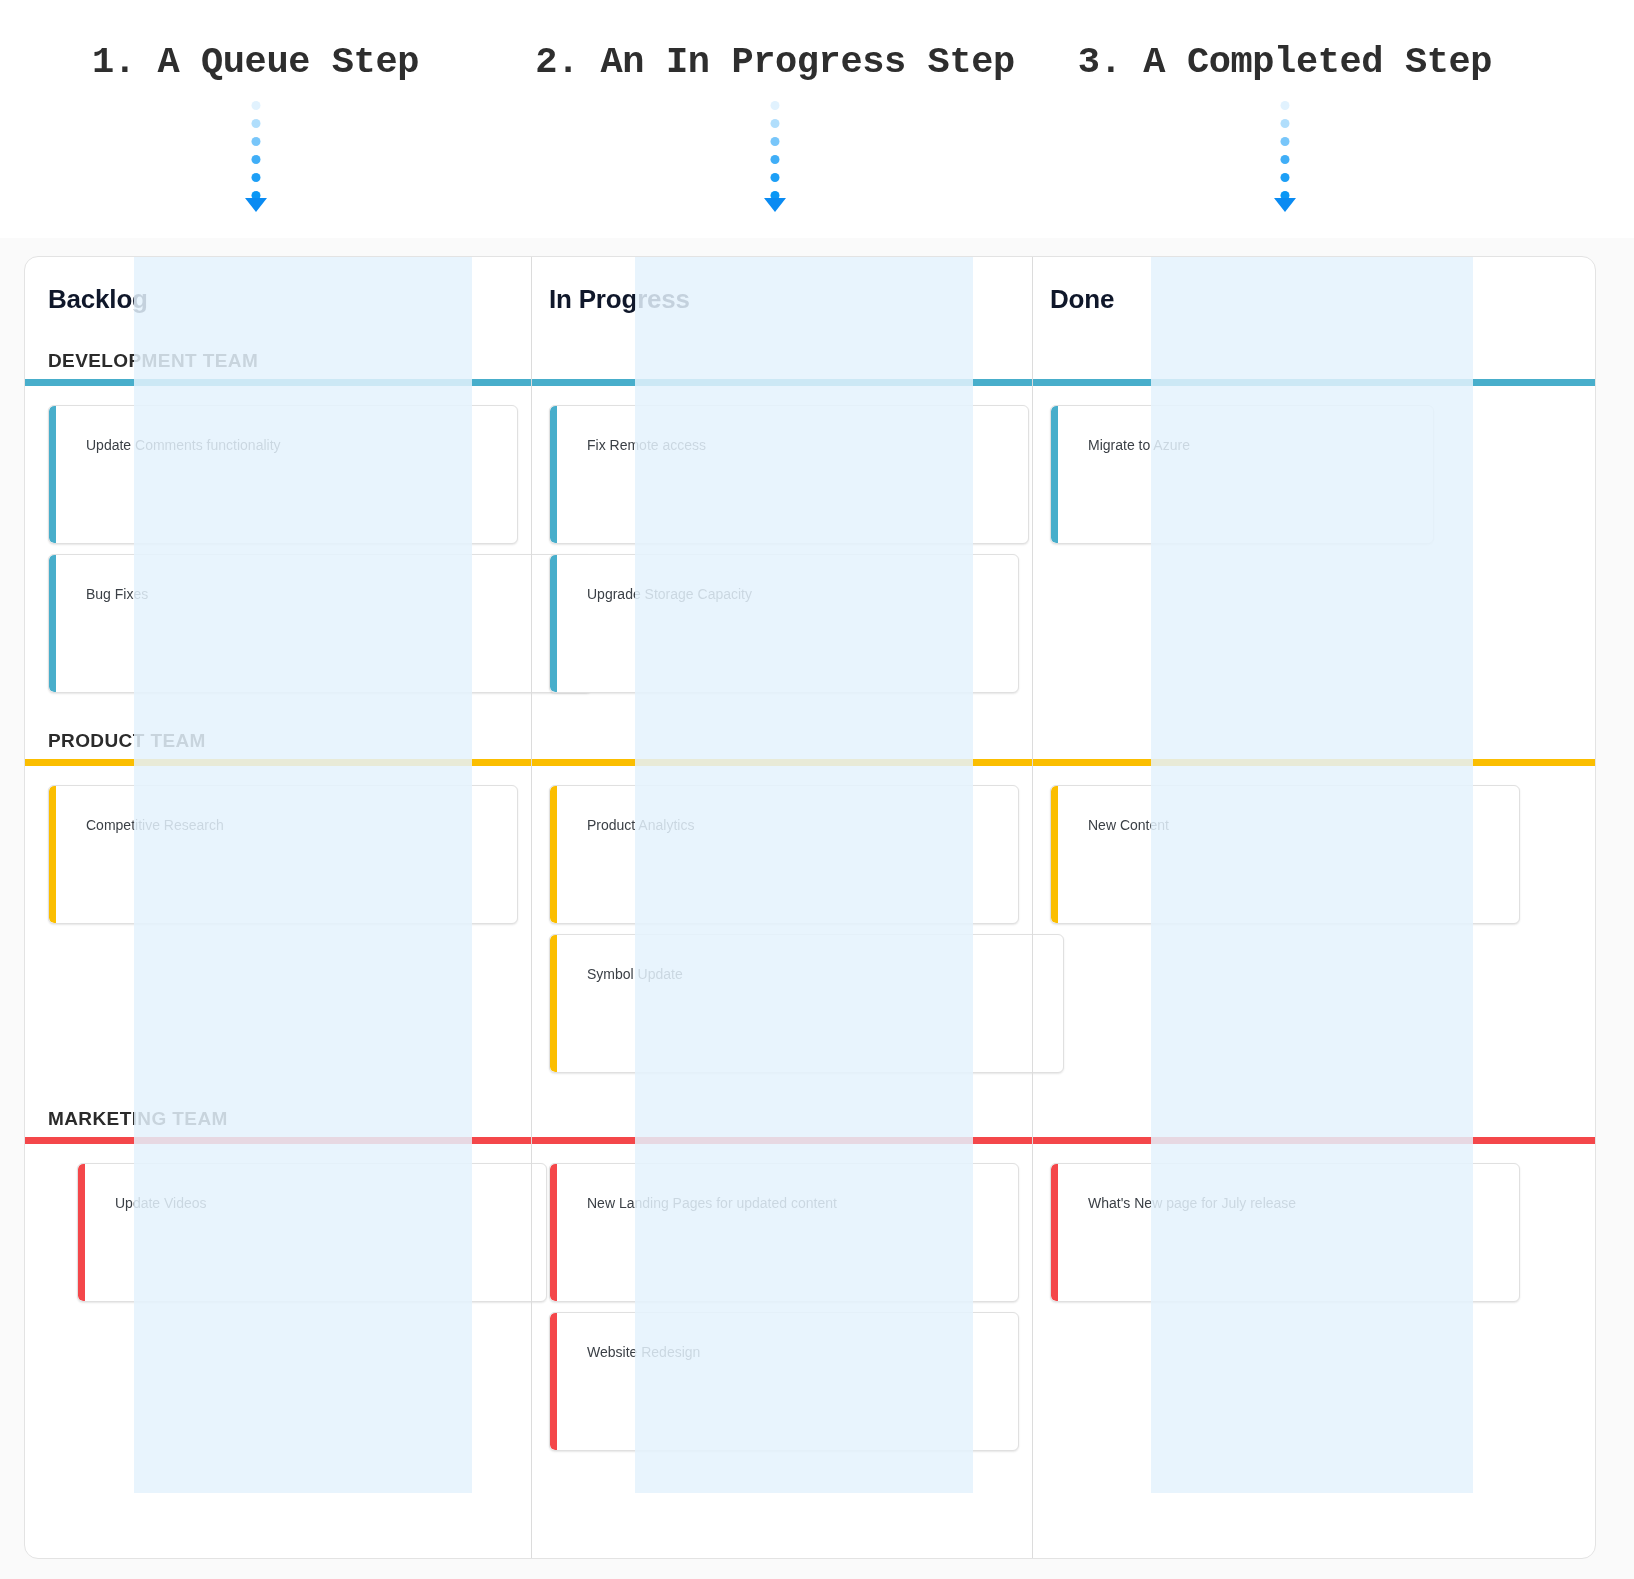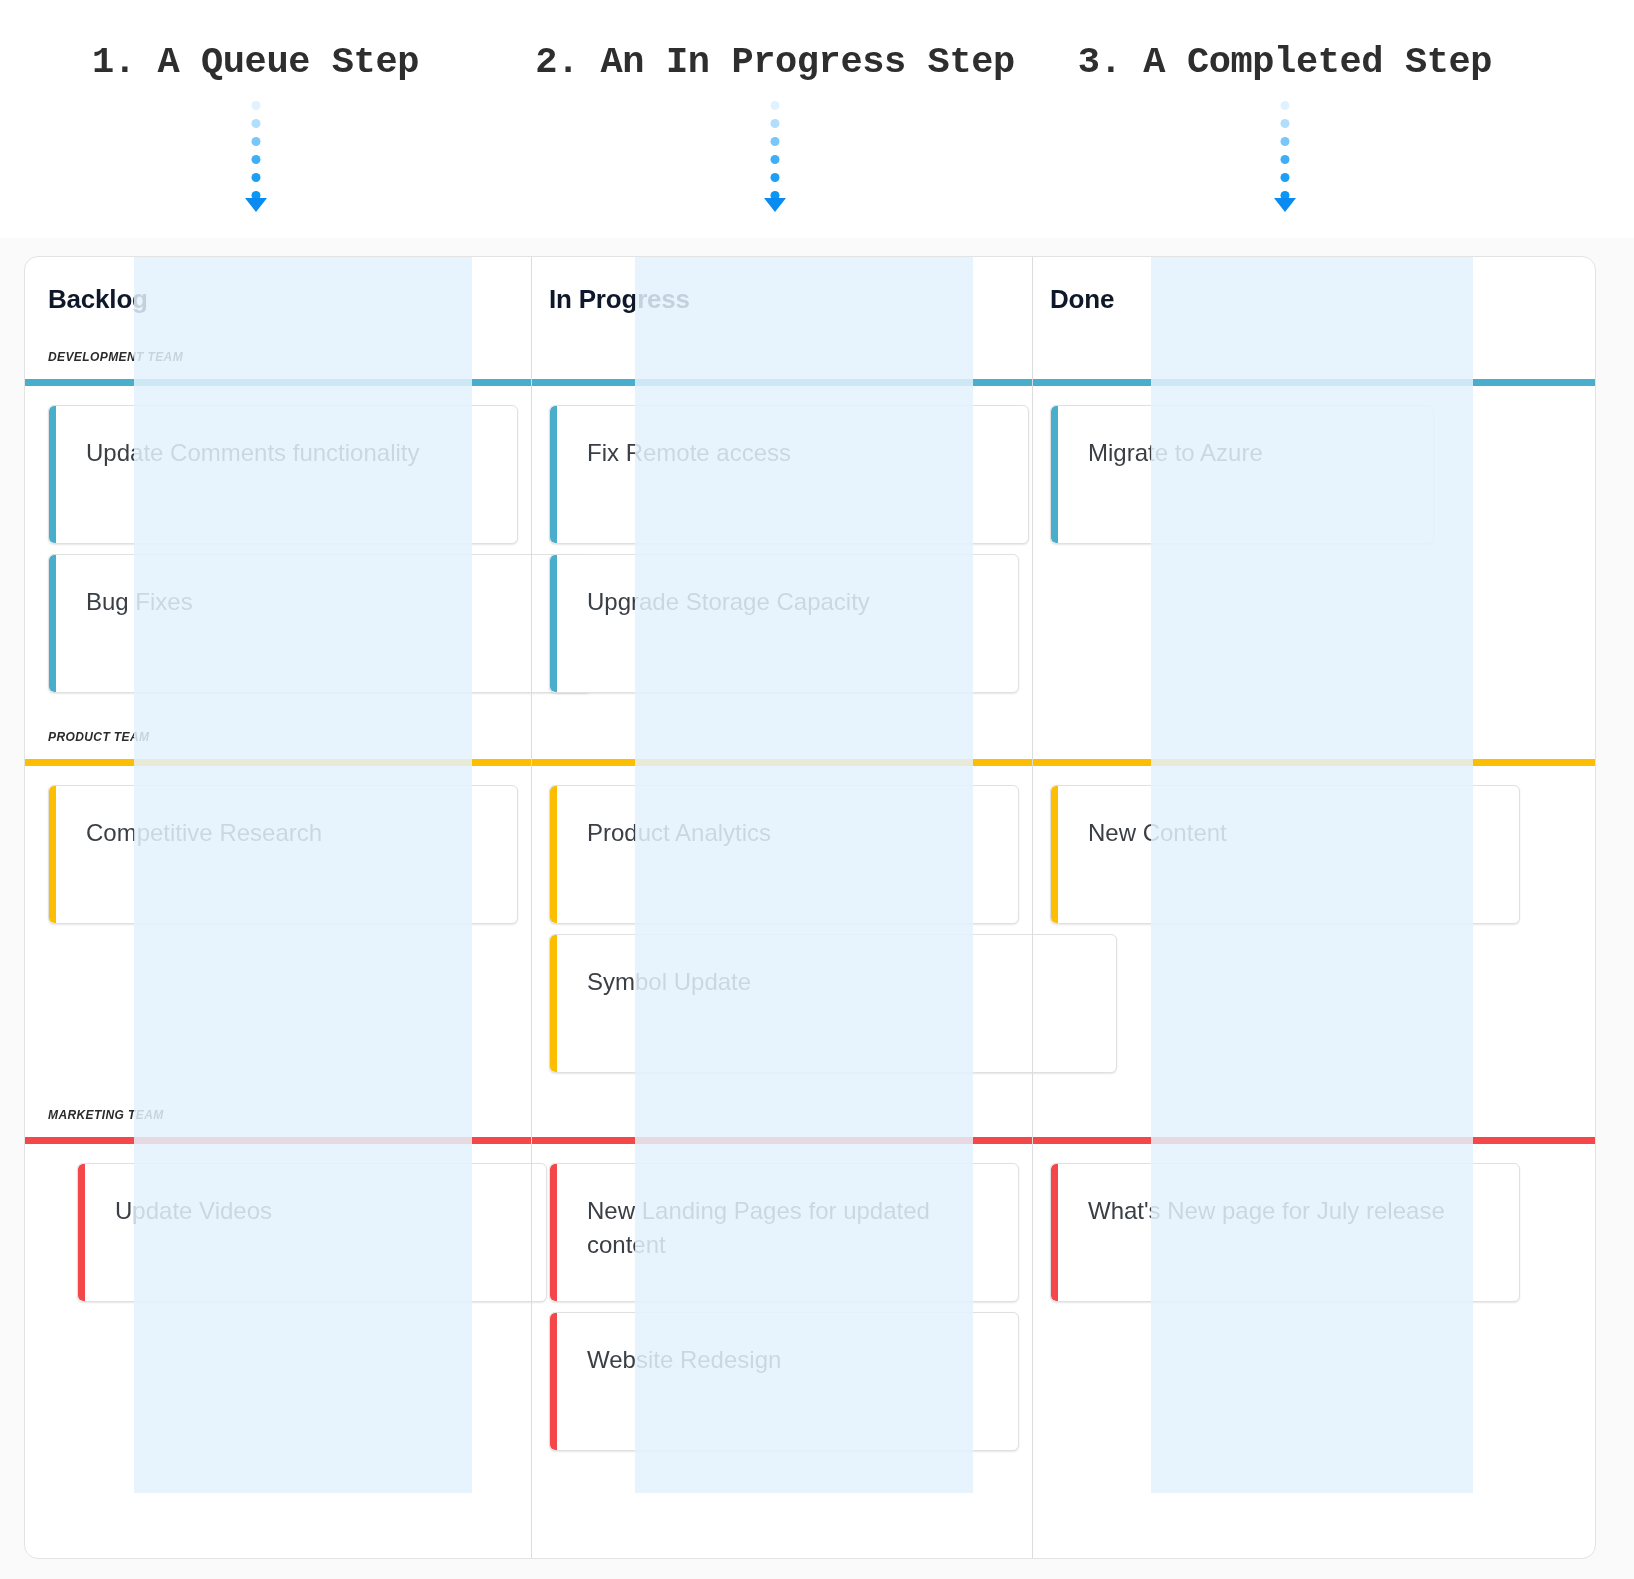--- a/index.html
+++ b/index.html
@@ -134,25 +134,24 @@
     font-weight: bold;
     color: #0f172a;
     letter-spacing: -0.2px;
   }
   .col-head.c1 { left: 23px; }
   .col-head.c2 { left: 524px; }
   .col-head.c3 { left: 1025px; }
   .team-label {
     position: absolute;
     left: 23px;
-    font-size: 12px;
+    font-size: 19px;
     font-weight: bold;
     letter-spacing: 0.4px;
     color: #2b2b2b;
-    font-style: italic;
   }
   .team-rule {
     position: absolute;
     left: 0;
     width: 100%;
     height: 7px;
   }
 
   
   .card {
@@ -170,21 +169,21 @@
     width: 7px;
     height: 100%;
     border-top-left-radius: 5px;
     border-bottom-left-radius: 5px;
   }
   .card-text {
     position: absolute;
     left: 37px;
     top: 30px;
     right: 18px;
-    font-size: 24px;
+    font-size: 14px;
     color: #3a3f45;
     line-height: 1.42;
   }
 </style>
 </head>
 <body>
 
 <div class="steps-row">
 
   <div class="step" style="left:0px; width:511px;">
@@ -275,21 +274,21 @@
 
     <div class="card" style="left:23px; top:528px; width:470px; height:139px;">
       <div class="card-bar" style="background:#fbbe00;"></div>
       <div class="card-text">Competitive Research</div>
     </div>
 
     <div class="card" style="left:524px; top:528px; width:470px; height:139px;">
       <div class="card-bar" style="background:#fbbe00;"></div>
       <div class="card-text">Product Analytics</div>
     </div>
-    <div class="card" style="left:524px; top:677px; width:568px; height:139px;">
+    <div class="card" style="left:524px; top:677px; width:515px; height:139px;">
       <div class="card-bar" style="background:#fbbe00;"></div>
       <div class="card-text">Symbol Update</div>
     </div>
 
     <div class="card" style="left:1025px; top:528px; width:470px; height:139px;">
       <div class="card-bar" style="background:#fbbe00;"></div>
       <div class="card-text">New Content</div>
     </div>
 
     <div class="team-label" style="top:851px;">MARKETING TEAM</div>

